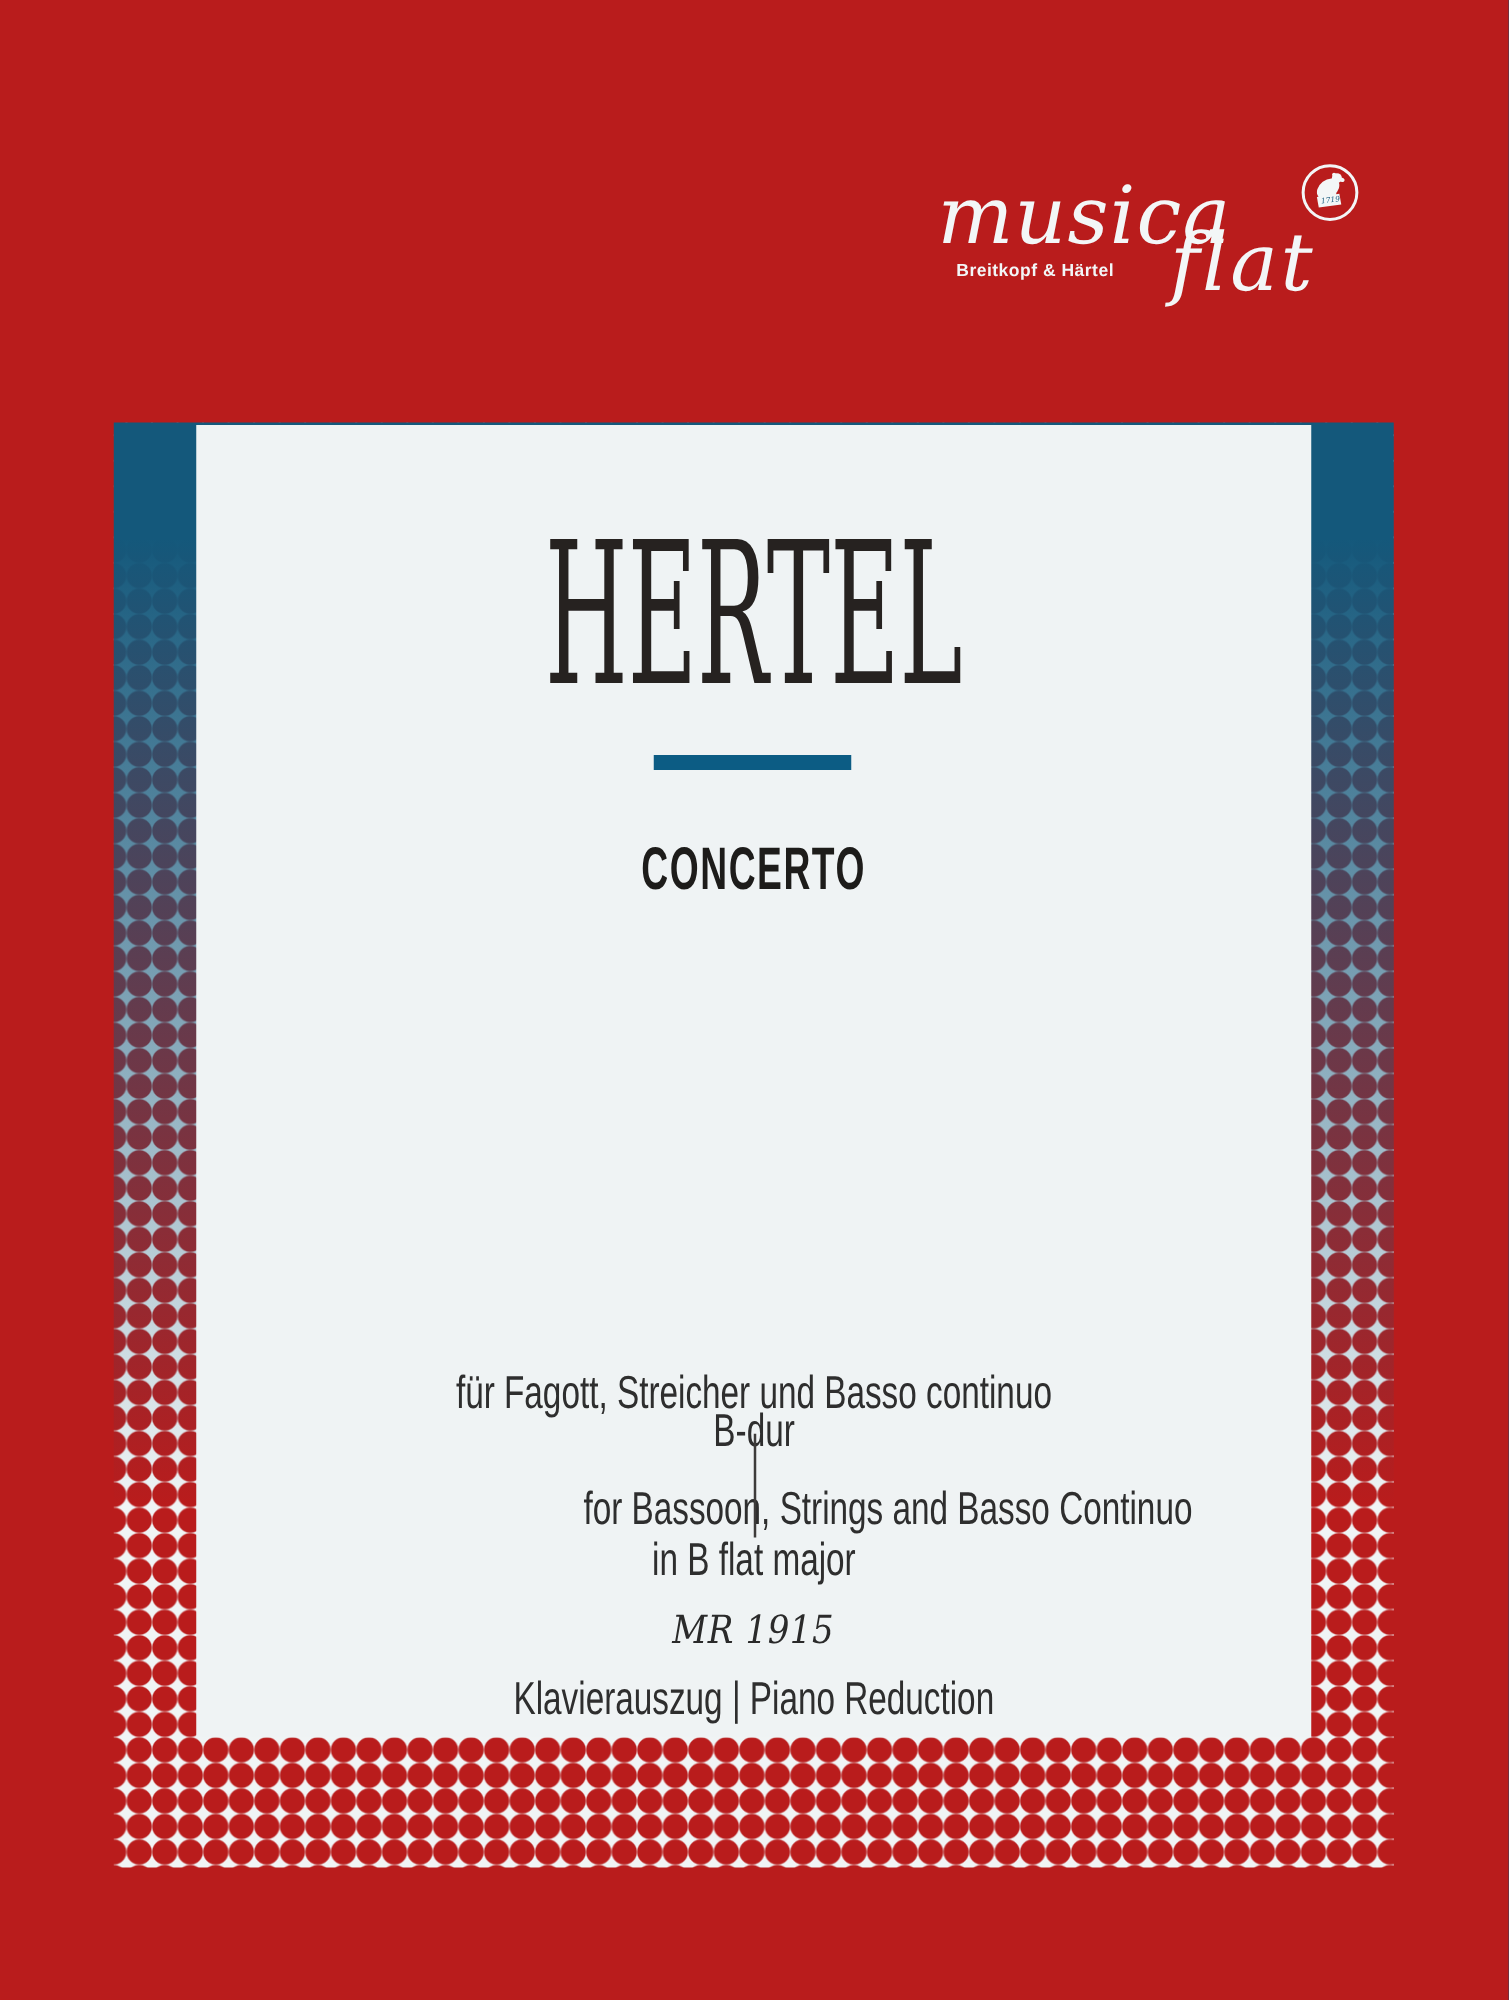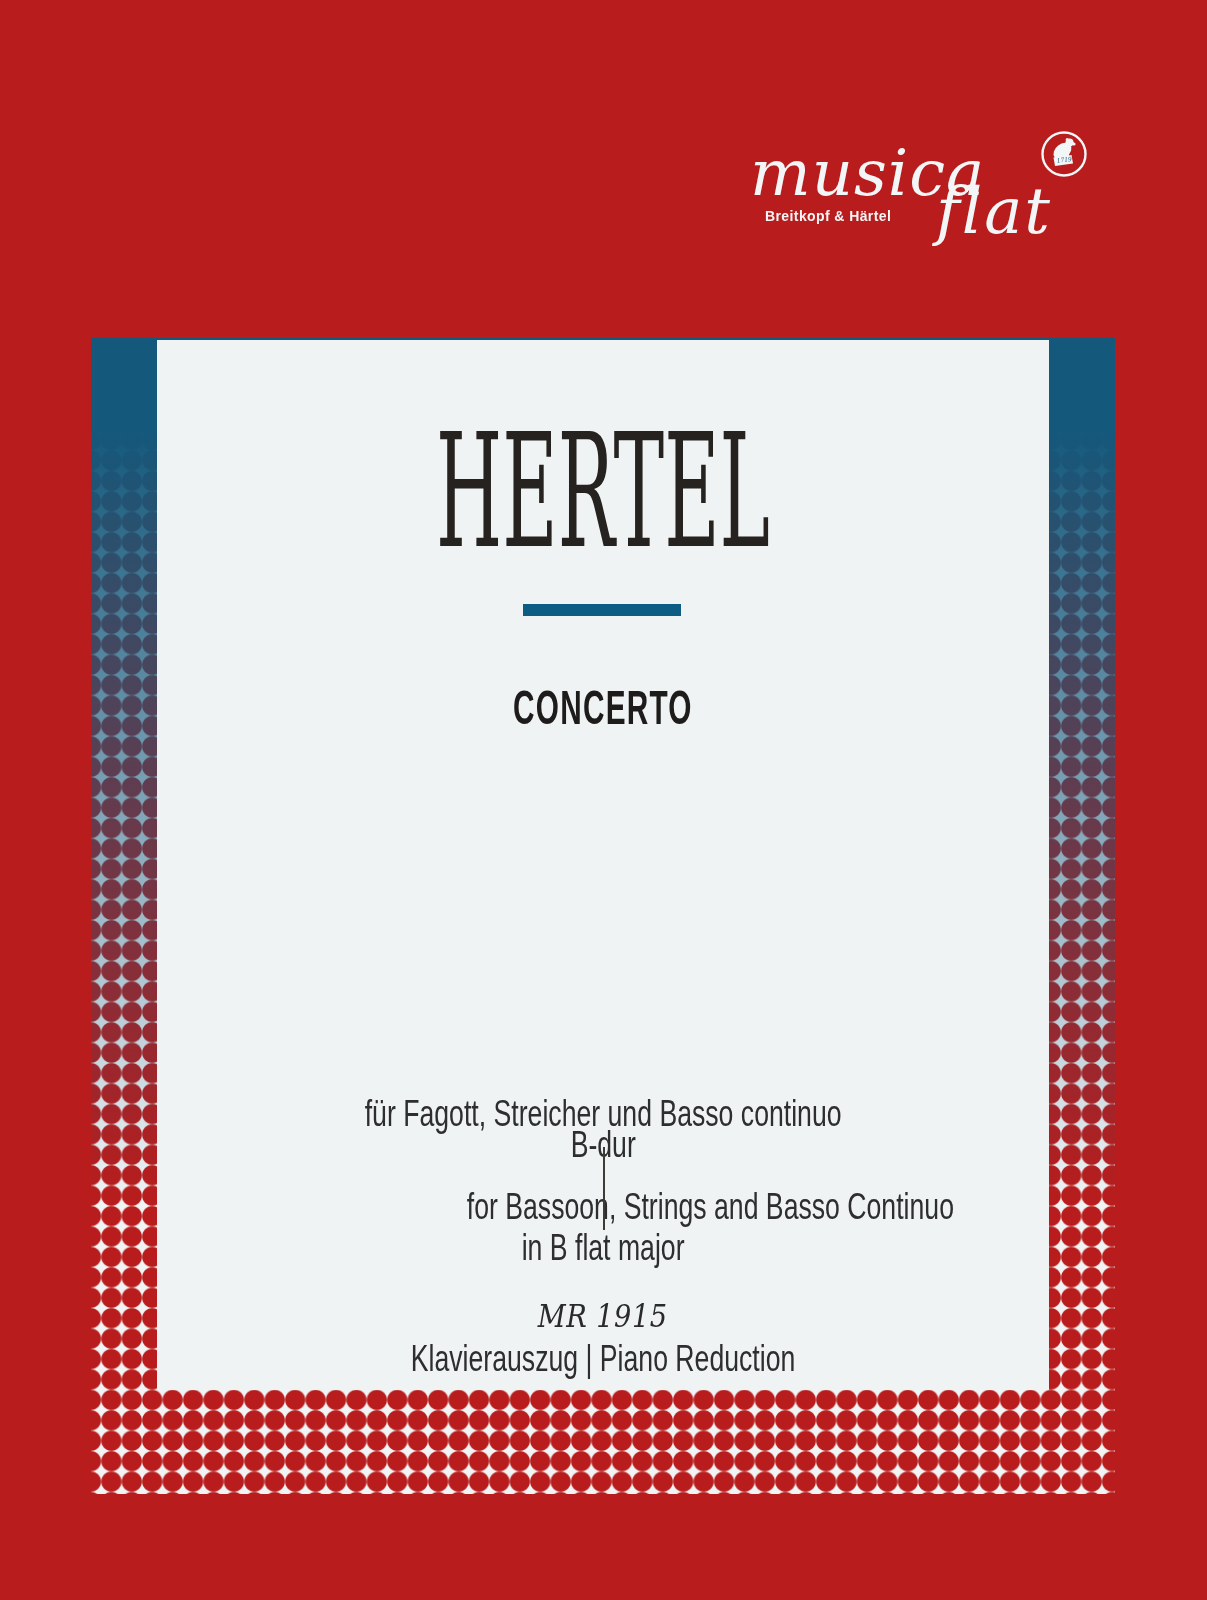--- a/index.html
+++ b/index.html
@@ -60,21 +60,21 @@
   .vline{
     position:absolute; left:446px; top:807px; width:1.5px; height:83px;
     background:#3d3b3a;
   }
   .catalog{
     top:948px; font-family:"DejaVu Serif", serif; font-style:italic;
     font-size:31px; line-height:32px; color:#2a2a2a;
   }
   .catalog>span{transform:scaleX(0.88); letter-spacing:0.5px;}
   .de1,.de2,.en1,.en2,.edition{position:absolute;}
-  .work-title,.catalog{position:absolute;margin-top:12px;}
+  .work-title,.catalog{position:absolute;}
 </style>
 </head>
 <body>
 
 <div class="page">
 
   <div class="pattern"></div>
   <div class="pattern-fade"></div>
 
   <div class="logo">

